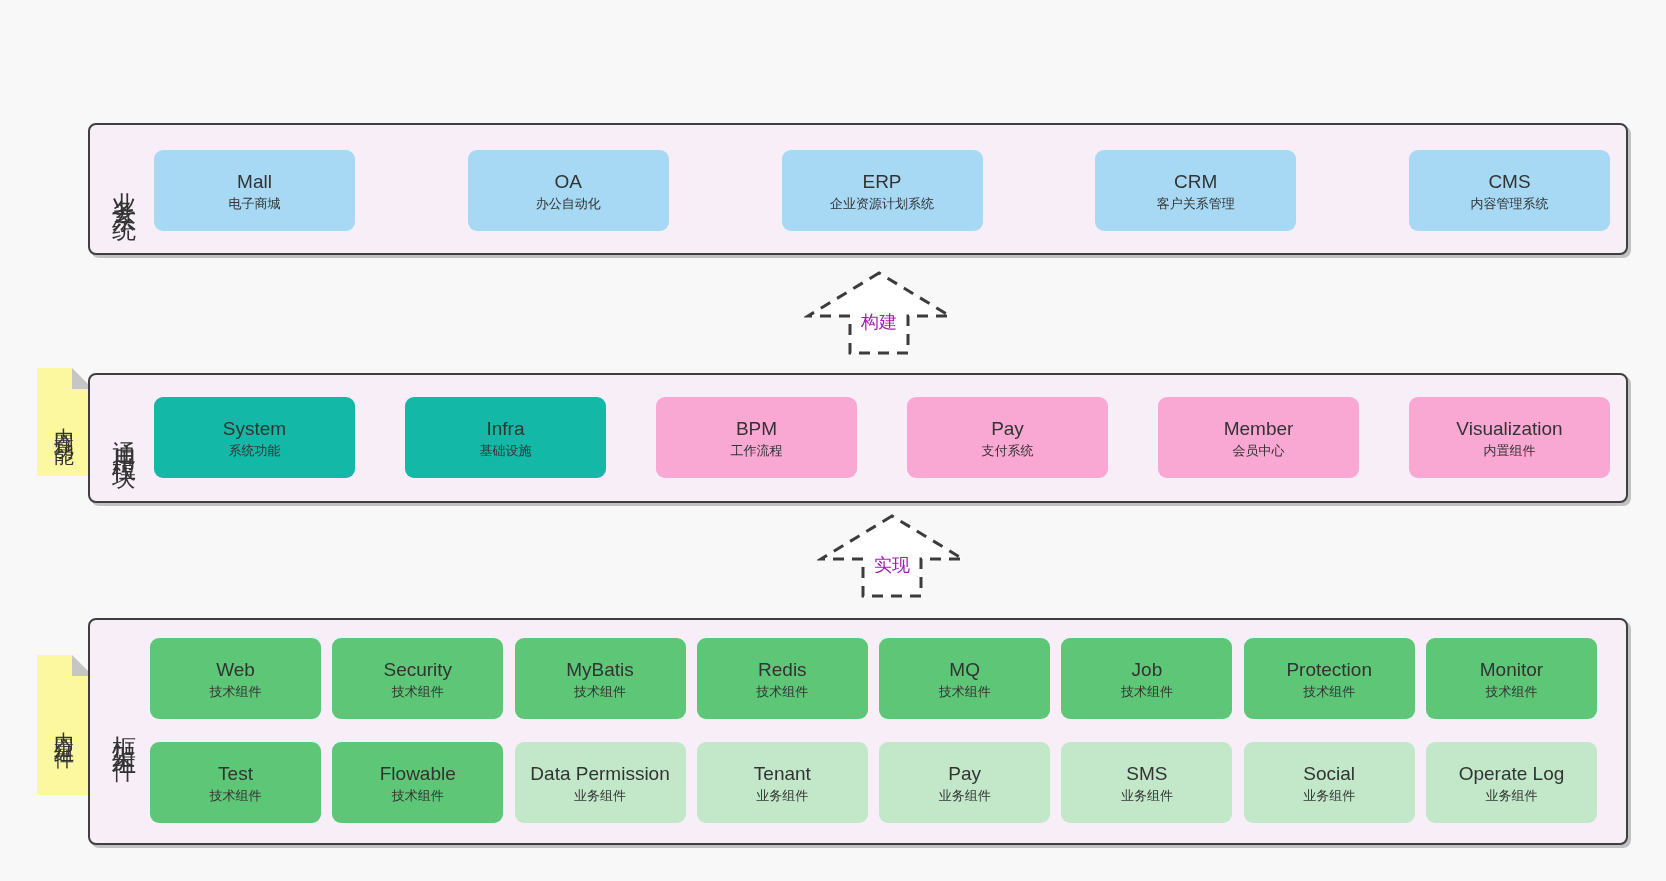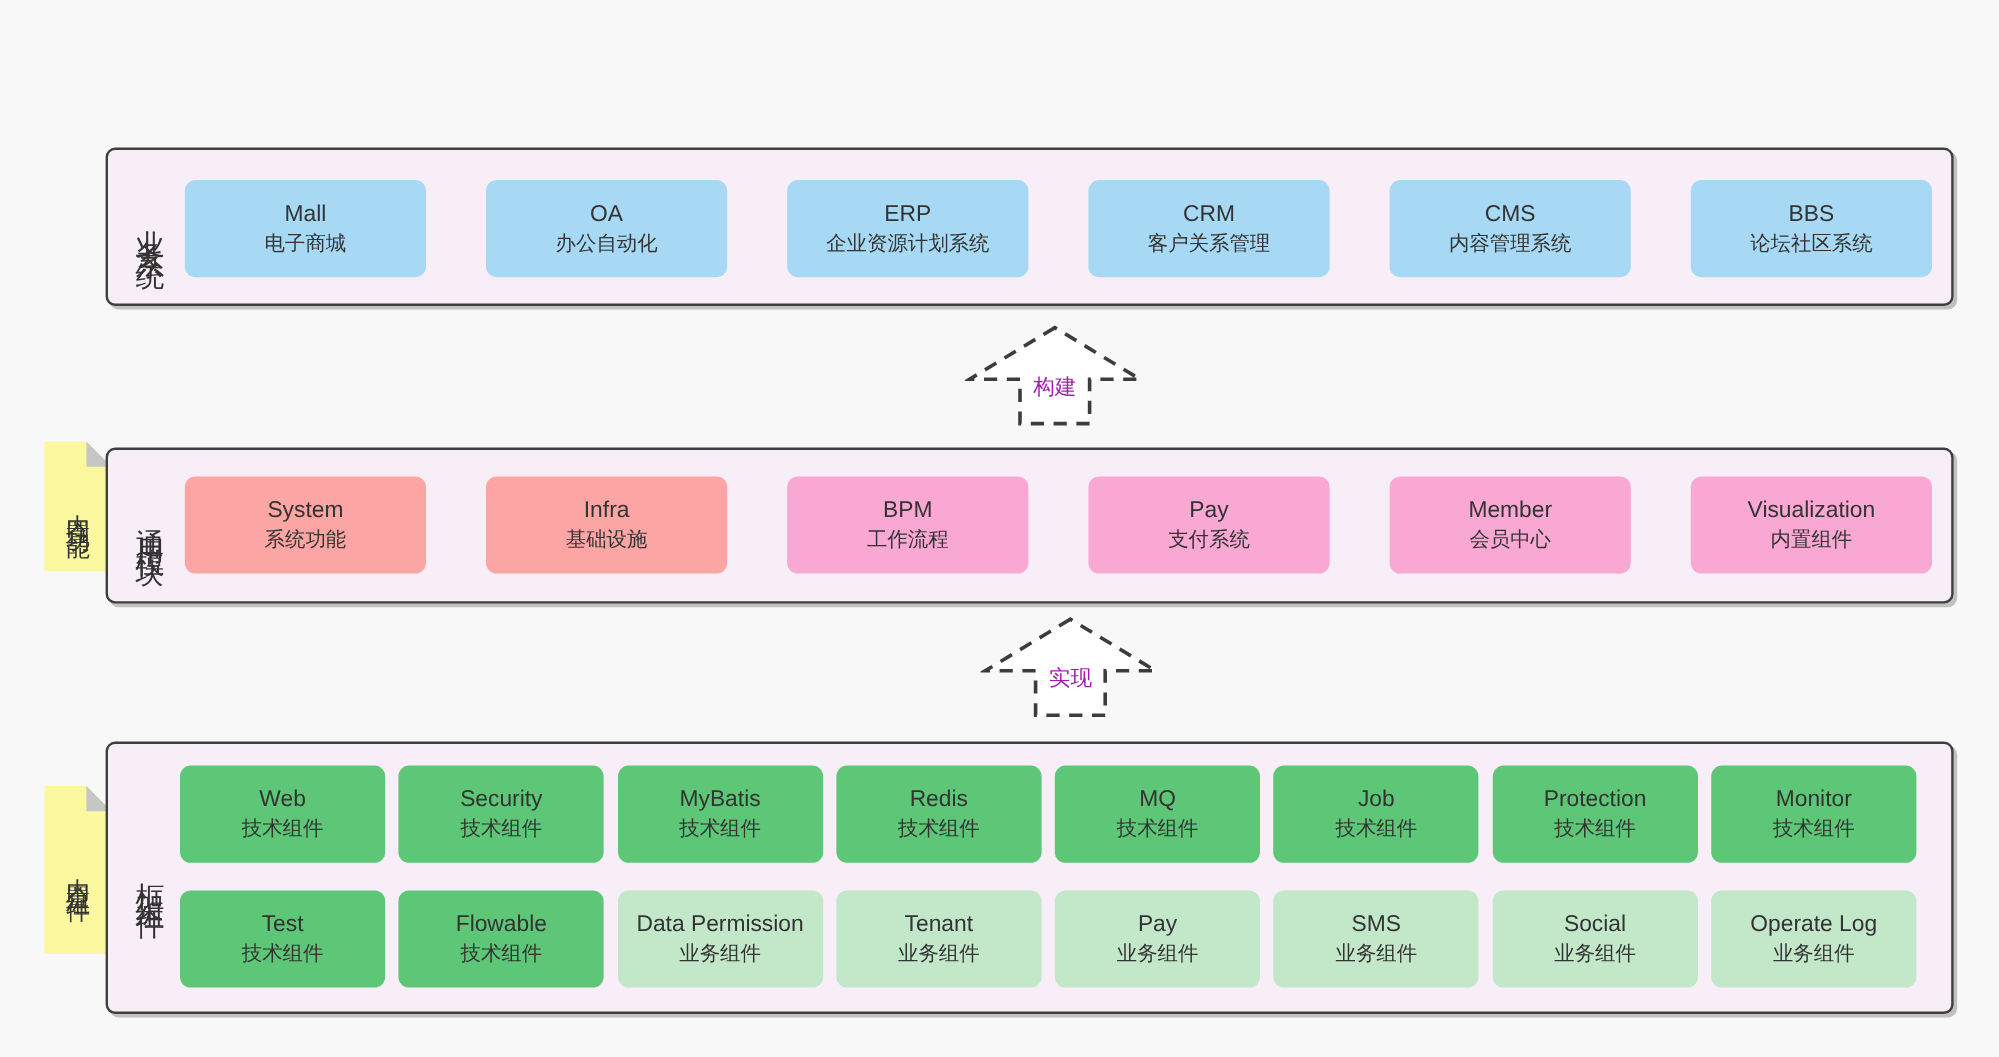--- a/index.html
+++ b/index.html
@@ -60,24 +60,24 @@
     align-items: center;
     justify-content: center;
     text-align: center;
     padding: 0 8px;
     line-height: 1.35;
     flex: none;
   }
   .box-lg { width: 201px; }
   .box-sm { width: 171px; }
   .box-name { font-size: 19px; }
-  .box-desc { font-size: 17px; }
+  .box-desc { font-size: 13px; }
 
   .c-blue   { background: #a7d9f4; text-align: center; }
-  .c-red    { background: #fca5a5; }
+  .c-red    { background: #14b8a6; }
   .c-pink   { background: #f9a8d4; }
   .c-gdark  { background: #5dc677; }
   .c-glight { background: #c2e8c9; }
 
   
   .note {
     position: absolute;
     width: 56px;
     background: #fbf8a0;
     z-index: 1;
@@ -142,24 +142,20 @@
         <div class="box-desc">企业资源计划系统</div>
       </div>
       <div class="box box-lg c-blue">
         <div class="box-name">CRM</div>
         <div class="box-desc">客户关系管理</div>
       </div>
       <div class="box box-lg c-blue">
         <div class="box-name">CMS</div>
         <div class="box-desc">内容管理系统</div>
       </div>
-      <div class="box box-lg c-blue">
-        <div class="box-name">BBS</div>
-        <div class="box-desc">论坛社区系统</div>
-      </div>
     </div>
   </div>
 
   <div class="arrow arrow-build">
     <svg width="150" height="86" viewBox="0 0 150 86">
       <polygon points="75,3 4,46 46,46 46,83 104,83 104,46 146,46" fill="#ffffff" stroke="#3c3c3c" stroke-width="3" stroke-dasharray="11 8"></polygon>
     </svg>
     <div class="arrow-label">构建</div>
   </div>
 

